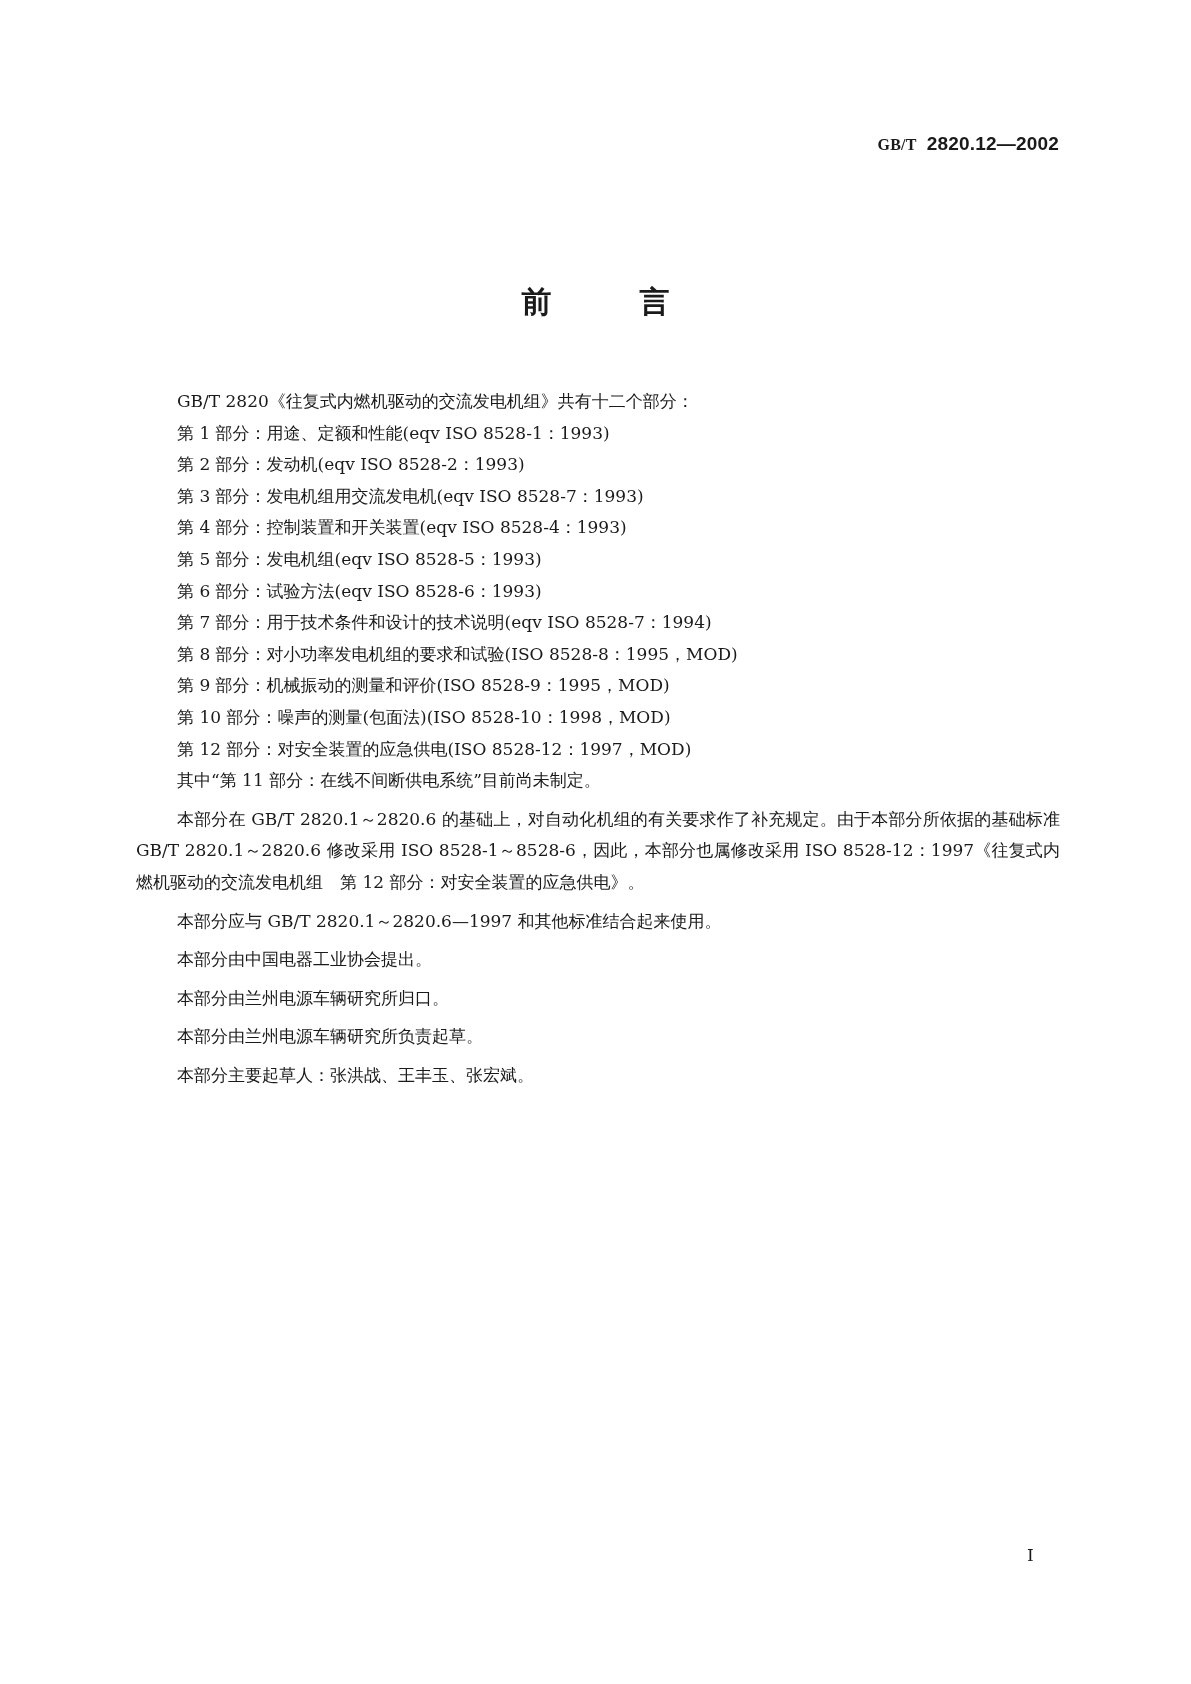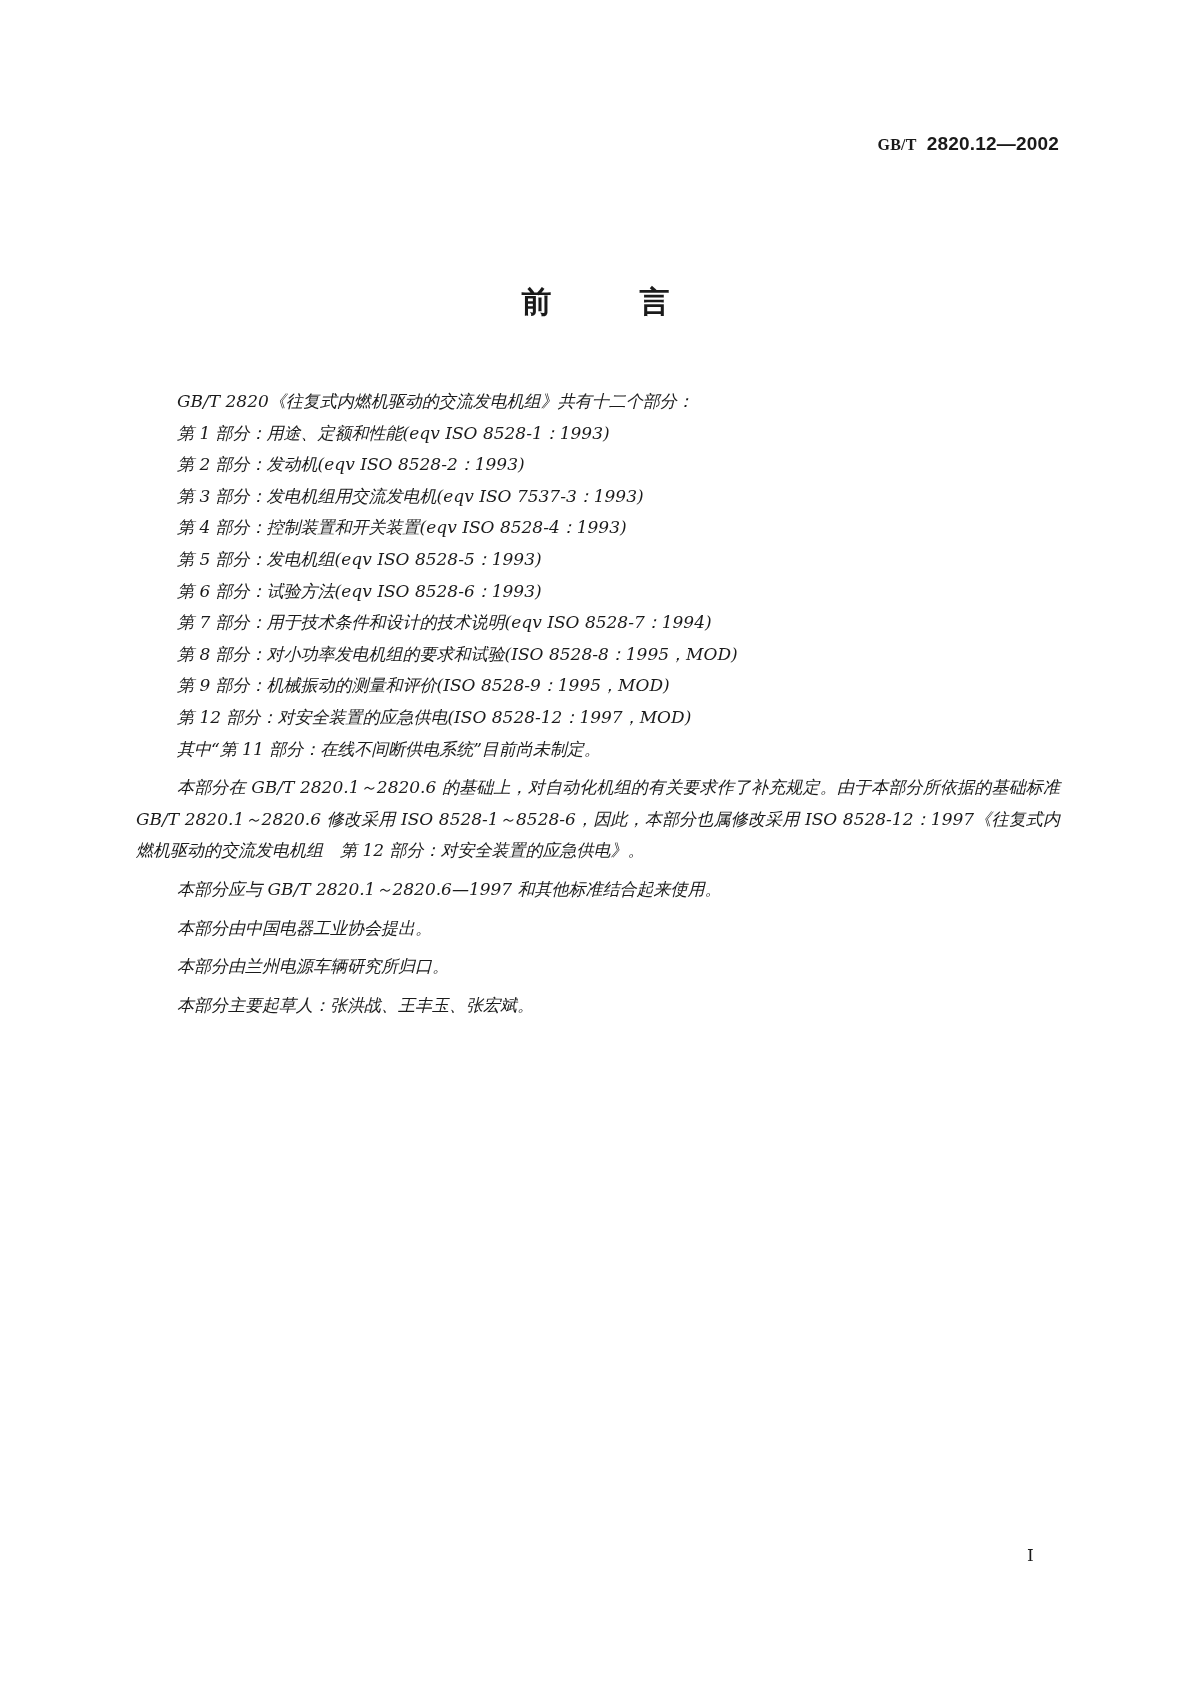--- a/index.html
+++ b/index.html
@@ -15,21 +15,21 @@
   .header-code .prefix { font-weight: bold; font-family: "Liberation Serif", "DejaVu Serif", serif; font-size: 16px; }
   .header-code .num { font-family: "Liberation Sans", "DejaVu Sans", sans-serif; margin-left: 10px; font-weight: bold; }
   .title {
     position: absolute; top: 282px; left: 0; width: 1191px; text-align: center;
     font-size: 30px; font-weight: bold; font-family: "DejaVu Sans", sans-serif;
   }
   .title span { display: inline-block; }
   .title .gap { width: 88px; }
   .body {
     position: absolute; top: 386px; left: 136px; width: 924px;
-    font-size: 17px; line-height: 31.6px; font-style: italic;
+    font-size: 17px; line-height: 31.6px;
   }
   .line { white-space: nowrap; padding-left: 41px; }
   .para { text-indent: 41px; text-align: justify; text-align-last: left; margin-top: 7px; }
   .page-number {
     position: absolute; top: 1545px; left: 1027px;
     font-size: 17px;
   }
 </style>
 </head>
 <body>
@@ -39,29 +39,31 @@
 </div>
 
 <div class="title">
   <span>前</span><span class="gap"></span><span>言</span>
 </div>
 
 <div class="body">
   <div class="line">GB/T 2820《往复式内燃机驱动的交流发电机组》共有十二个部分：</div>
   <div class="line">第 1 部分：用途、定额和性能(eqv ISO 8528-1：1993)</div>
   <div class="line">第 2 部分：发动机(eqv ISO 8528-2：1993)</div>
-  <div class="line">第 3 部分：发电机组用交流发电机(eqv ISO 7537-3：1993)</div>
+  <div class="line">第 3 部分：发电机组用交流发电机(eqv ISO 8528-7：1993)</div>
   <div class="line">第 4 部分：控制装置和开关装置(eqv ISO 8528-4：1993)</div>
   <div class="line">第 5 部分：发电机组(eqv ISO 8528-5：1993)</div>
   <div class="line">第 6 部分：试验方法(eqv ISO 8528-6：1993)</div>
   <div class="line">第 7 部分：用于技术条件和设计的技术说明(eqv ISO 8528-7：1994)</div>
   <div class="line">第 8 部分：对小功率发电机组的要求和试验(ISO 8528-8：1995，MOD)</div>
   <div class="line">第 9 部分：机械振动的测量和评价(ISO 8528-9：1995，MOD)</div>
+  <div class="line">第 10 部分：噪声的测量(包面法)(ISO 8528-10：1998，MOD)</div>
   <div class="line">第 12 部分：对安全装置的应急供电(ISO 8528-12：1997，MOD)</div>
   <div class="line">其中“第 11 部分：在线不间断供电系统”目前尚未制定。</div>
   <div class="para">本部分在 GB/T 2820.1～2820.6 的基础上，对自动化机组的有关要求作了补充规定。由于本部分所依据的基础标准 GB/T 2820.1～2820.6 修改采用 ISO 8528-1～8528-6，因此，本部分也属修改采用 ISO 8528-12：1997《往复式内燃机驱动的交流发电机组　第 12 部分：对安全装置的应急供电》。</div>
   <div class="para">本部分应与 GB/T 2820.1～2820.6—1997 和其他标准结合起来使用。</div>
   <div class="para">本部分由中国电器工业协会提出。</div>
   <div class="para">本部分由兰州电源车辆研究所归口。</div>
+  <div class="para">本部分由兰州电源车辆研究所负责起草。</div>
   <div class="para">本部分主要起草人：张洪战、王丰玉、张宏斌。</div>
 </div>
 
 <div class="page-number">I</div>
 
 </body></html>

